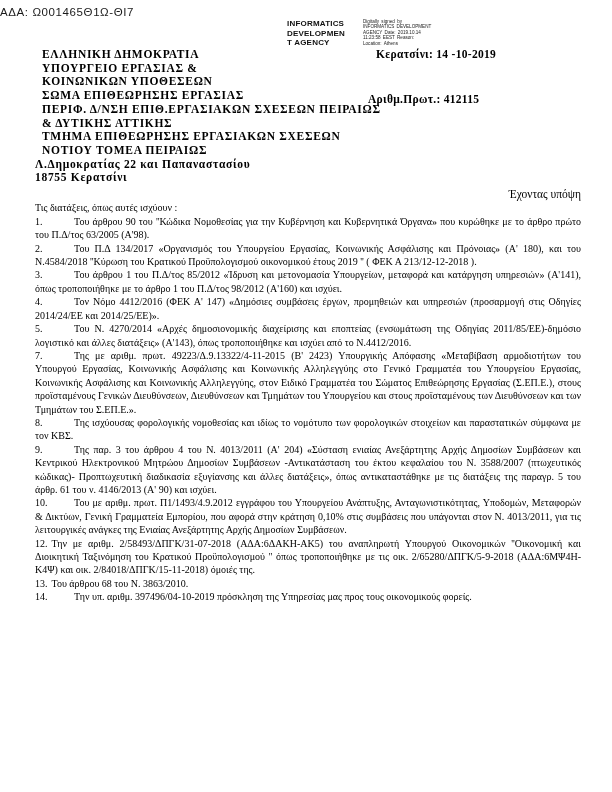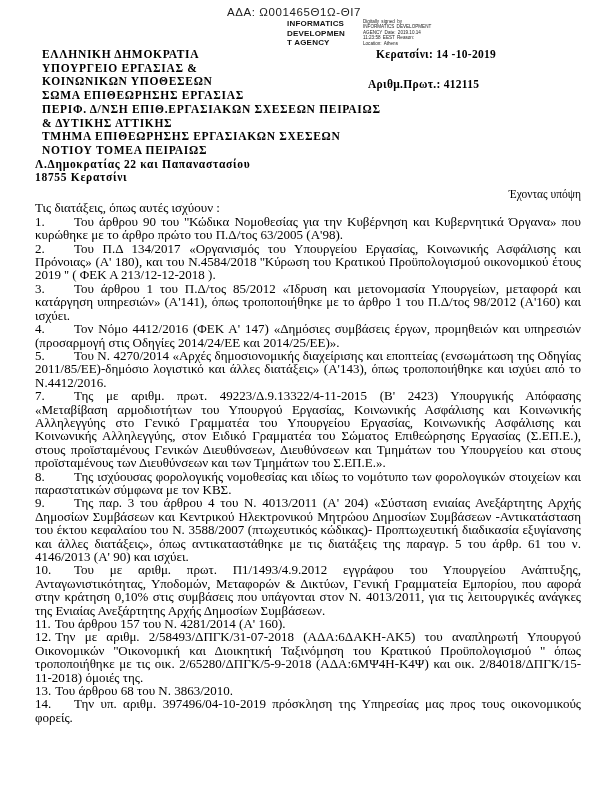--- a/index.html
+++ b/index.html
@@ -2,43 +2,43 @@
 <html><head>
 <meta charset="utf-8">
 <style>
   html,body { margin:0; padding:0; background:#fff; }
   .page {
     position:relative; width:612px; height:792px; background:#fff;
     font-family:"Liberation Serif", serif; color:#000; overflow:hidden;
   }
   
   .ada {
-    position:absolute; top:6px; left:0; right:24px; text-align:center;
+    position:absolute; top:6px; left:0; right:24px; text-align:left;
     font-family:"Liberation Sans", sans-serif; font-size:11.5px; letter-spacing:0.6px;
     color:#1a1a1a;
   }
   
   .stamp { position:absolute; top:19px; left:287px; display:flex; gap:12px; }
   .stamp-agency {
     font-family:"Liberation Sans", sans-serif; font-size:8px; font-weight:bold;
     line-height:9.6px; color:#111; width:64px; letter-spacing:0.2px;
   }
   .stamp-sig {
     font-family:"Liberation Sans", sans-serif; font-size:4.6px; line-height:5.4px;
     color:#222; width:72px; word-spacing:1px;
   }
   
   .hdr-date { position:absolute; left:376px; top:48px; font-weight:bold; font-size:11.5px; letter-spacing:0.3px; }
-  .hdr-prot { position:absolute; left:368px; top:78px; font-weight:bold; font-size:11.5px; letter-spacing:0.3px; }
+  .hdr-prot { position:absolute; left:368px; top:93px; font-weight:bold; font-size:11.5px; letter-spacing:0.3px; }
   
   .header { padding-top:48px; margin-left:35px; font-weight:bold; font-size:11.5px; line-height:13.7px; letter-spacing:0.7px; }
   .header .dept { padding-left:7px; }
   
   .having { text-align:right; font-size:11.5px; line-height:13.4px; margin:3px 31px 0 35px; }
-  .doc-body { margin:0 31px 0 35px; font-size:13px; line-height:13.4px; }
+  .doc-body { margin:0 31px 0 35px; font-size:10px; line-height:13.4px; }
   .intro { margin:0; }
   p.item { margin:0; text-align:justify; }
   p.item.tabbed .num { display:inline-block; width:39px; }
   p.item.run .num { padding-right:4px; }
 </style>
 </head>
 <body>
 
 <div class="page">
 
@@ -76,19 +76,18 @@
 
     <p class="item tabbed"><span class="num">1.</span><span>Του άρθρου 90 του ''Κώδικα Νομοθεσίας για την Κυβέρνηση και Κυβερνητικά Όργανα» που κυρώθηκε με το άρθρο πρώτο του Π.Δ/τος 63/2005 (Α'98).</span></p>
     <p class="item tabbed"><span class="num">2.</span><span>Του Π.Δ 134/2017 «Οργανισμός του Υπουργείου Εργασίας, Κοινωνικής Ασφάλισης και Πρόνοιας» (Α' 180), και του Ν.4584/2018 ''Κύρωση του Κρατικού Προϋπολογισμού οικονομικού έτους 2019 '' ( ΦΕΚ Α 213/12-12-2018 ).</span></p>
     <p class="item tabbed"><span class="num">3.</span><span>Του άρθρου 1 του Π.Δ/τος 85/2012 «Ίδρυση και μετονομασία Υπουργείων, μεταφορά και κατάργηση υπηρεσιών» (Α'141), όπως τροποποιήθηκε με το άρθρο 1 του Π.Δ/τος 98/2012 (Α'160) και ισχύει.</span></p>
     <p class="item tabbed"><span class="num">4.</span><span>Τον Νόμο 4412/2016 (ΦΕΚ Α' 147) «Δημόσιες συμβάσεις έργων, προμηθειών και υπηρεσιών (προσαρμογή στις Οδηγίες 2014/24/ΕΕ και 2014/25/ΕΕ)».</span></p>
     <p class="item tabbed"><span class="num">5.</span><span>Του Ν. 4270/2014 «Αρχές δημοσιονομικής διαχείρισης και εποπτείας (ενσωμάτωση της Οδηγίας 2011/85/ΕΕ)-δημόσιο λογιστικό και άλλες διατάξεις» (Α'143), όπως τροποποιήθηκε και ισχύει από το Ν.4412/2016.</span></p>
     <p class="item tabbed"><span class="num">7.</span><span>Της με αριθμ. πρωτ. 49223/Δ.9.13322/4-11-2015 (Β' 2423) Υπουργικής Απόφασης «Μεταβίβαση αρμοδιοτήτων του Υπουργού Εργασίας, Κοινωνικής Ασφάλισης και Κοινωνικής Αλληλεγγύης στο Γενικό Γραμματέα του Υπουργείου Εργασίας, Κοινωνικής Ασφάλισης και Κοινωνικής Αλληλεγγύης, στον Ειδικό Γραμματέα του Σώματος Επιθεώρησης Εργασίας (Σ.ΕΠ.Ε.), στους προϊσταμένους Γενικών Διευθύνσεων, Διευθύνσεων και Τμημάτων του Υπουργείου και στους προϊσταμένους των Διευθύνσεων και των Τμημάτων του Σ.ΕΠ.Ε.».</span></p>
     <p class="item tabbed"><span class="num">8.</span><span>Της ισχύουσας φορολογικής νομοθεσίας και ιδίως το νομότυπο των φορολογικών στοιχείων και παραστατικών σύμφωνα με τον ΚΒΣ.</span></p>
     <p class="item tabbed"><span class="num">9.</span><span>Της παρ. 3 του άρθρου 4 του Ν. 4013/2011 (Α' 204) «Σύσταση ενιαίας Ανεξάρτητης Αρχής Δημοσίων Συμβάσεων και Κεντρικού Ηλεκτρονικού Μητρώου Δημοσίων Συμβάσεων -Αντικατάσταση του έκτου κεφαλαίου του Ν. 3588/2007 (πτωχευτικός κώδικας)- Προπτωχευτική διαδικασία εξυγίανσης και άλλες διατάξεις», όπως αντικαταστάθηκε με τις διατάξεις της παραγρ. 5 του άρθρ. 61 του ν. 4146/2013 (Α' 90) και ισχύει.</span></p>
     <p class="item tabbed"><span class="num">10.</span><span>Του με αριθμ. πρωτ. Π1/1493/4.9.2012 εγγράφου του Υπουργείου Ανάπτυξης, Ανταγωνιστικότητας, Υποδομών, Μεταφορών &amp; Δικτύων, Γενική Γραμματεία Εμπορίου, που αφορά στην κράτηση 0,10% στις συμβάσεις που υπάγονται στον Ν. 4013/2011, για τις λειτουργικές ανάγκες της Ενιαίας Ανεξάρτητης Αρχής Δημοσίων Συμβάσεων.</span></p>
-    <p class="item run"><span class="num">11.</span><span>Του άρθρου 157 του Ν. 4281/2014 (Α' 160).</span></p>
     <p class="item run"><span class="num">12.</span><span>Την με αριθμ. 2/58493/ΔΠΓΚ/31-07-2018 (ΑΔΑ:6ΔΑΚΗ-ΑΚ5) του αναπληρωτή Υπουργού  Οικονομικών ''Οικονομική και Διοικητική Ταξινόμηση του Κρατικού Προϋπολογισμού '' όπως τροποποιήθηκε με τις οικ. 2/65280/ΔΠΓΚ/5-9-2018 (ΑΔΑ:6ΜΨ4Η-Κ4Ψ) και οικ. 2/84018/ΔΠΓΚ/15-11-2018) όμοιές της.</span></p>
     <p class="item run"><span class="num">13.</span><span>Του άρθρου 68 του Ν. 3863/2010.</span></p>
     <p class="item tabbed"><span class="num">14.</span><span>Την υπ. αριθμ. 397496/04-10-2019 πρόσκληση της Υπηρεσίας μας προς τους οικονομικούς φορείς.</span></p>
   </div>
 
 </div>
 
 </body></html>

